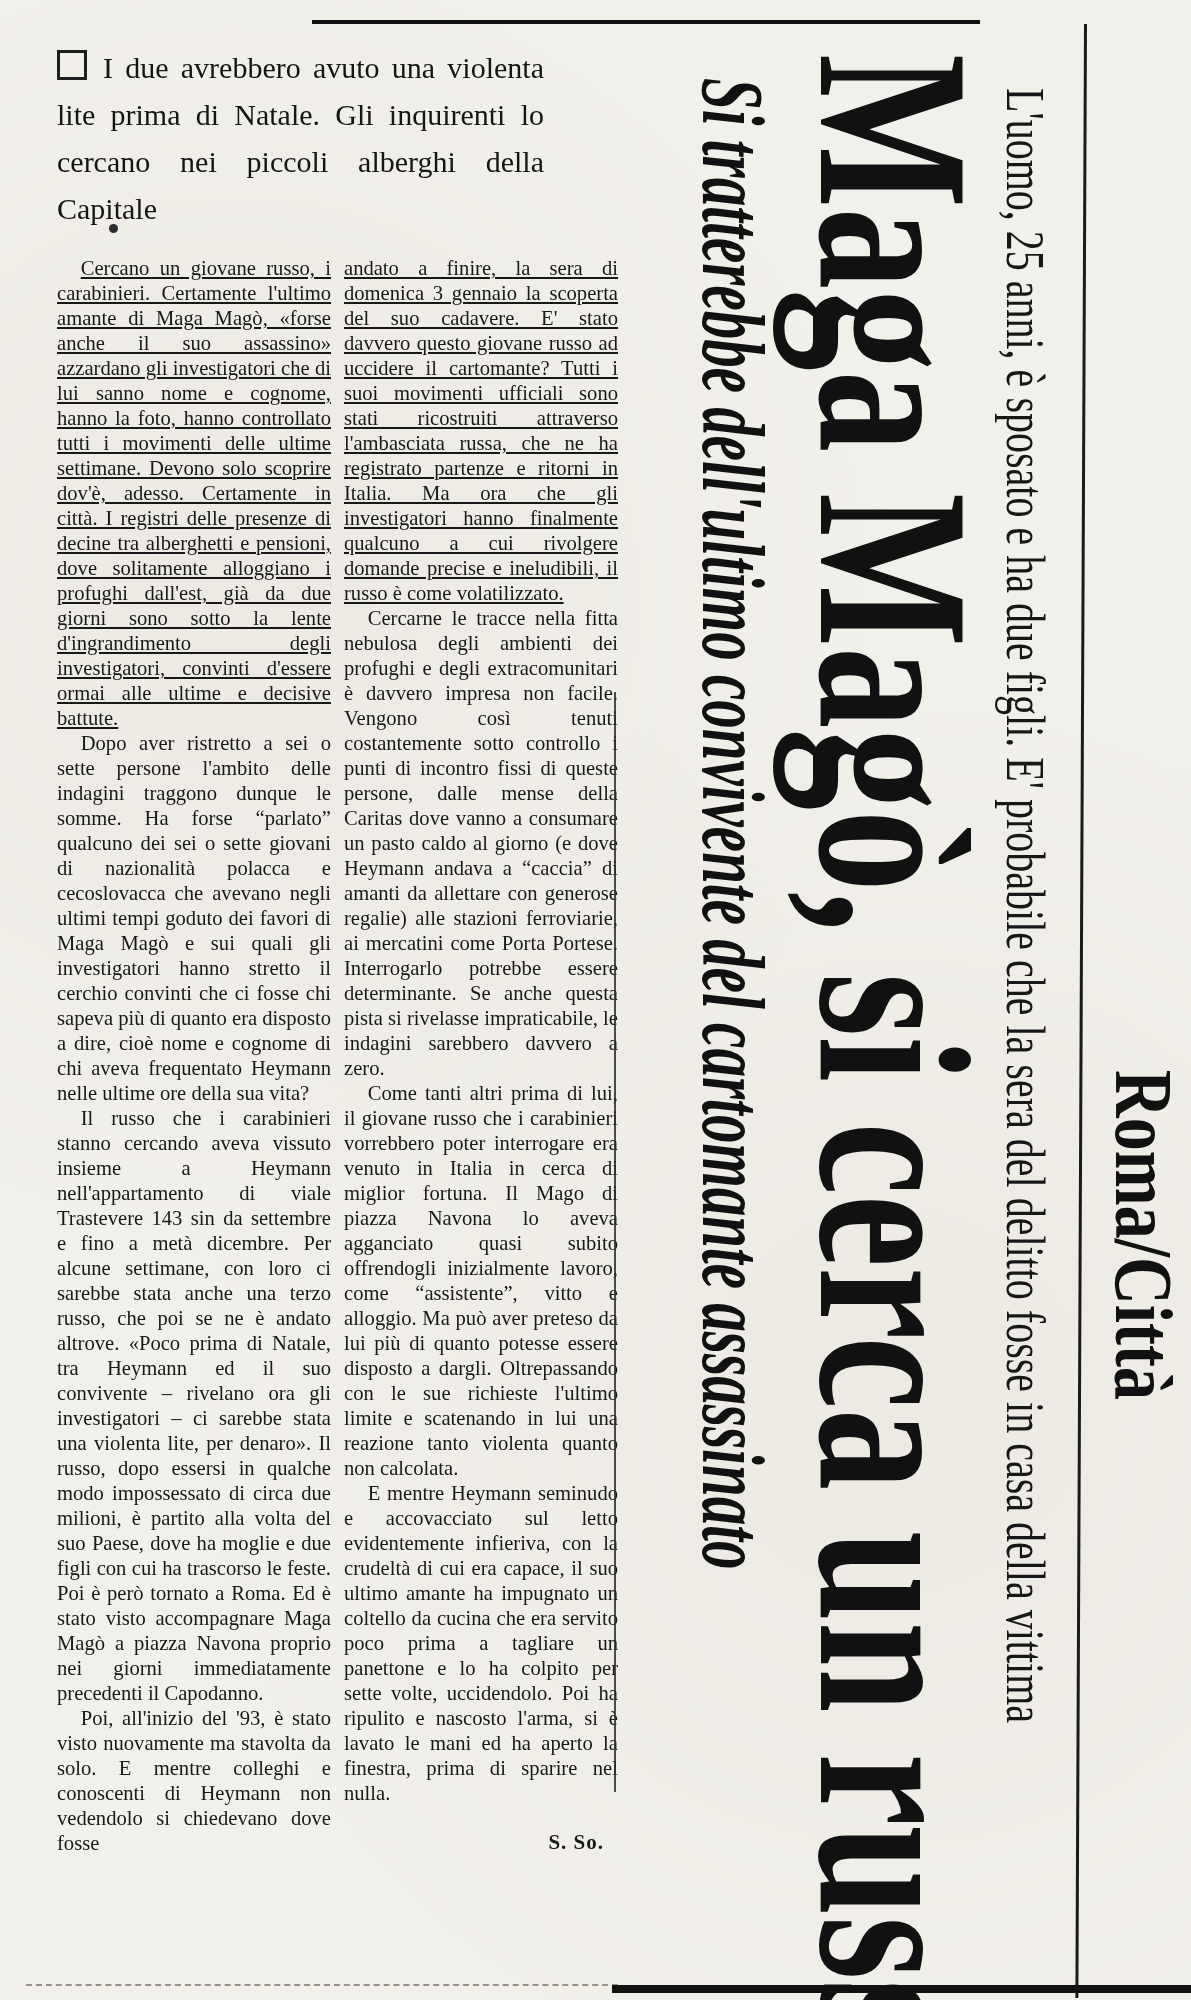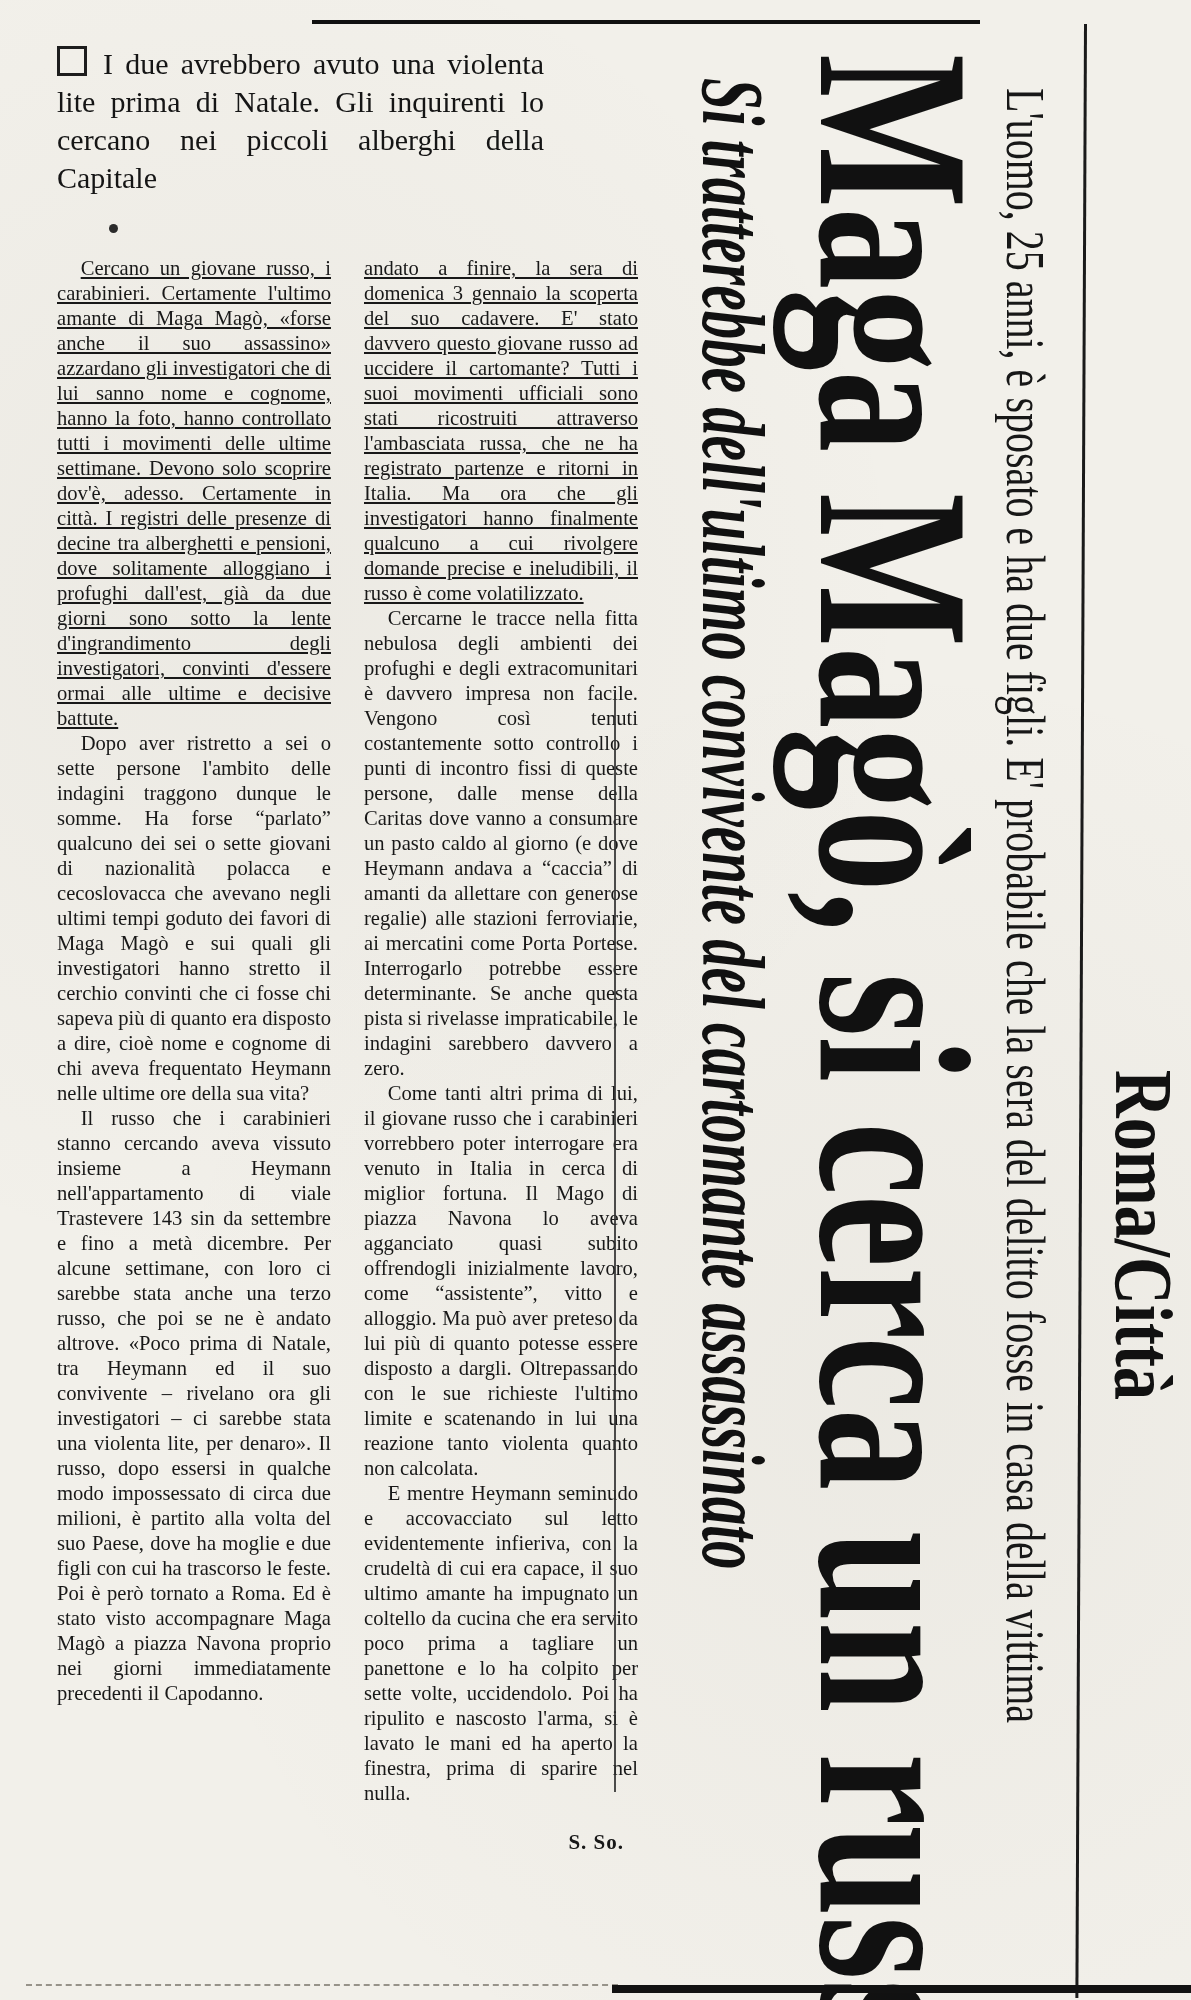--- a/index.html
+++ b/index.html
@@ -10,41 +10,41 @@
       radial-gradient(circle at 75% 70%, rgba(120,115,100,.05), transparent 45%),
       #f2f0ea;
     font-family:"Liberation Serif", serif;
     color:#1c1c1c;
   }
   .abs{position:absolute;}
 
   
   .kicker{
     left:57px;top:44px;width:487px;
-    font-size:30px;line-height:38px;text-align:justify;
+    font-size:30px;line-height:47px;text-align:justify;
     color:#151515;
   }
   .kicker-square{
     display:inline-block;width:24px;height:24px;
     border:3px solid #1d1d1d;margin-right:16px;
     transform:translateY(2px);
   }
   .lead-bullet{
     left:109px;top:224px;width:9px;height:9px;border-radius:50%;
     background:#2b2b2b;
   }
 
   
   .col{
     top:256px;width:274px;height:1716px;overflow:hidden;
     font-size:20.6px;line-height:25px;text-align:justify;
     color:#181818;
   }
   .col1{left:57px;}
-  .col2{left:364px;}
+  .col2{left:344px;}
   .col p{margin:0;padding:0;text-indent:1.15em;}
   .col p.noindent{text-indent:0;text-decoration:underline;}
   .signature{
     text-align:right;font-weight:bold;font-size:21px;
     padding-right:14px;margin-top:24px;letter-spacing:1px;
   }
 
   
   .vtext{
     writing-mode:vertical-rl;white-space:nowrap;color:#111;
@@ -87,20 +87,21 @@
 
 <div class="abs kicker">
   <span class="kicker-square"></span><span>I due avrebbero avuto una violenta lite prima di Natale. Gli inquirenti lo cercano nei piccoli alberghi della Capitale</span>
 </div>
 <div class="abs lead-bullet"></div>
 
 <div class="abs col col1">
   <p class="noindent" style="text-indent:1.15em;">Cercano un giovane russo, i carabinieri. Certamente l'ultimo amante di Maga Magò, «forse anche il suo assassino» azzardano gli investigatori che di lui sanno nome e cognome, hanno la foto, hanno controllato tutti i movimenti delle ultime settimane. Devono solo scoprire dov'è, adesso. Certamente in città. I registri delle presenze di decine tra alberghetti e pensioni, dove solitamente alloggiano i profughi dall'est, già da due giorni sono sotto la lente d'ingrandimento degli investigatori, convinti d'essere ormai alle ultime e decisive battute.</p>
   <p>Dopo aver ristretto a sei o sette persone l'ambito delle indagini traggono dunque le somme. Ha forse “parlato” qualcuno dei sei o sette giovani di nazionalità polacca e cecoslovacca che avevano negli ultimi tempi goduto dei favori di Maga Magò e sui quali gli investigatori hanno stretto il cerchio convinti che ci fosse chi sapeva più di quanto era disposto a dire, cioè nome e cognome di chi aveva frequentato Heymann nelle ultime ore della sua vita?</p>
   <p>Il russo che i carabinieri stanno cercando aveva vissuto insieme a Heymann nell'appartamento di viale Trastevere 143 sin da settembre e fino a metà dicembre. Per alcune settimane, con loro ci sarebbe stata anche una terzo russo, che poi se ne è andato altrove. «Poco prima di Natale, tra Heymann ed il suo convivente – rivelano ora gli investigatori – ci sarebbe stata una violenta lite, per denaro». Il russo, dopo essersi in qualche modo impossessato di circa due milioni, è partito alla volta del suo Paese, dove ha moglie e due figli con cui ha trascorso le feste. Poi è però tornato a Roma. Ed è stato visto accompagnare Maga Magò a piazza Navona proprio nei giorni immediatamente precedenti il Capodanno.</p>
+  <p>Poi, all'inizio del '93, è stato visto nuovamente ma stavolta da solo. E mentre colleghi e conoscenti di Heymann non vedendolo si chiedevano dove fosse</p>
 </div>
 
 <div class="abs col col2">
   <p class="noindent">andato a finire, la sera di domenica 3 gennaio la scoperta del suo cadavere. E' stato davvero questo giovane russo ad uccidere il cartomante? Tutti i suoi movimenti ufficiali sono stati ricostruiti attraverso l'ambasciata russa, che ne ha registrato partenze e ritorni in Italia. Ma ora che gli investigatori hanno finalmente qualcuno a cui rivolgere domande precise e ineludibili, il russo è come volatilizzato.</p>
   <p>Cercarne le tracce nella fitta nebulosa degli ambienti dei profughi e degli extracomunitari è davvero impresa non facile. Vengono così tenuti costantemente sotto controllo i punti di incontro fissi di queste persone, dalle mense della Caritas dove vanno a consumare un pasto caldo al giorno (e dove Heymann andava a “caccia” di amanti da allettare con generose regalie) alle stazioni ferroviarie, ai mercatini come Porta Portese. Interrogarlo potrebbe essere determinante. Se anche questa pista si rivelasse impraticabile, le indagini sarebbero davvero a zero.</p>
   <p>Come tanti altri prima di lui, il giovane russo che i carabinieri vorrebbero poter interrogare era venuto in Italia in cerca di miglior fortuna. Il Mago di piazza Navona lo aveva agganciato quasi subito offrendogli inizialmente lavoro, come “assistente”, vitto e alloggio. Ma può aver preteso da lui più di quanto potesse essere disposto a dargli. Oltrepassando con le sue richieste l'ultimo limite e scatenando in lui una reazione tanto violenta quanto non calcolata.</p>
   <p>E mentre Heymann seminudo e accovacciato sul letto evidentemente infieriva, con la crudeltà di cui era capace, il suo ultimo amante ha impugnato un coltello da cucina che era servito poco prima a tagliare un panettone e lo ha colpito per sette volte, uccidendolo. Poi ha ripulito e nascosto l'arma, si è lavato le mani ed ha aperto la finestra, prima di sparire nel nulla.</p>
   <div class="signature">S. So.</div>
 </div>
 

